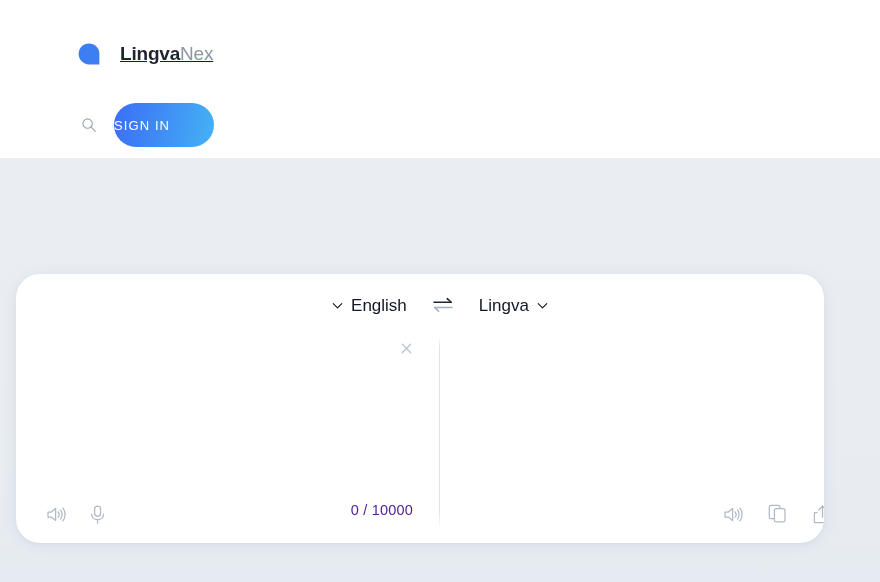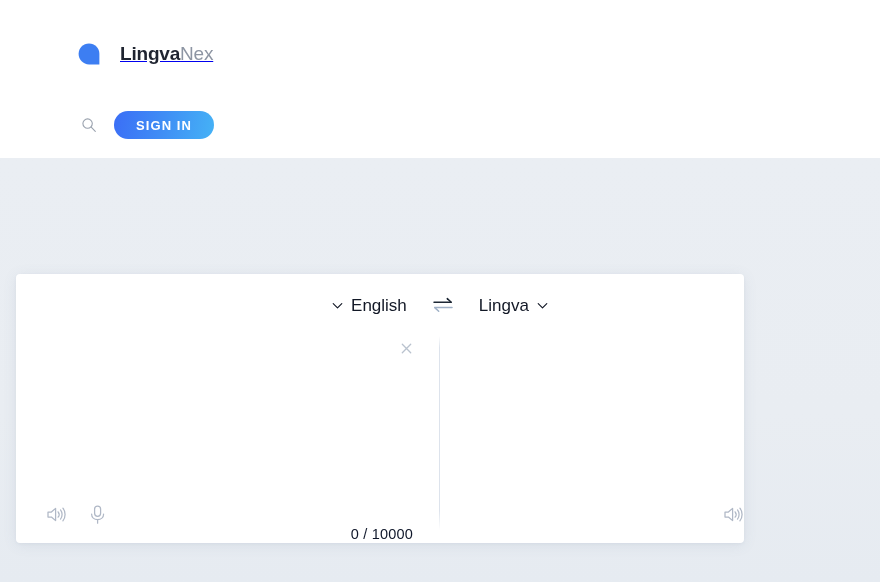--- a/index.html
+++ b/index.html
@@ -112,53 +112,52 @@
     display: flex;
     align-items: center;
     justify-content: center;
     background: none;
     border: none;
     cursor: pointer;
     padding: 0;
   }
   .signin-btn {
     width: 100px;
-    height: 28px;
+    height: 44px;
     border-radius: 22px;
     border: none;
     background: linear-gradient(100deg, #3b6ef6 0%, #3f8df5 48%, #45b2f6 100%);
     color: #ffffff;
     font-size: 13px;
-    font-weight: 700;
+    font-weight: 400;
     letter-spacing: 1.1px;
     cursor: pointer;
     font-family: inherit;
     display: flex;
     align-items: center;
-    justify-content: center;
   }
 
   
   .body-bg {
     position: absolute;
     top: 158px; left: 0;
     width: 880px;
     height: 424px;
     background: linear-gradient(180deg, #eaeef3 0%, #e9edf2 60%, #e6ebf1 100%);
   }
 
   
   .translate-card {
     position: absolute;
     top: 274px;
     left: 16px;
-    width: 728px;
+    width: 808px;
     height: 269px;
     background: #ffffff;
-    border-radius: 4px;
+    border-radius: 24px;
     box-shadow: 0 2px 14px rgba(90, 110, 140, 0.10),
                 0 1px 3px rgba(90, 110, 140, 0.06);
     overflow: hidden;
   }
 
   
   .lang-bar {
     position: absolute;
     top: 0; left: 0;
     width: 848px;
@@ -292,24 +291,24 @@
     padding: 0;
     width: 24px;
     height: 24px;
     display: flex;
     align-items: center;
     justify-content: center;
   }
 
   .char-count {
     position: absolute;
-    bottom: 1px;
+    bottom: 25px;
     right: 26px;
     font-size: 14.5px;
-    color: #0f172a;
+    color: #4c1d95;
     letter-spacing: 0.2px;
     white-space: nowrap;
   }
 </style>
 </head>
 <body>
 
 <div class="page">
 
   <header class="site-header">

